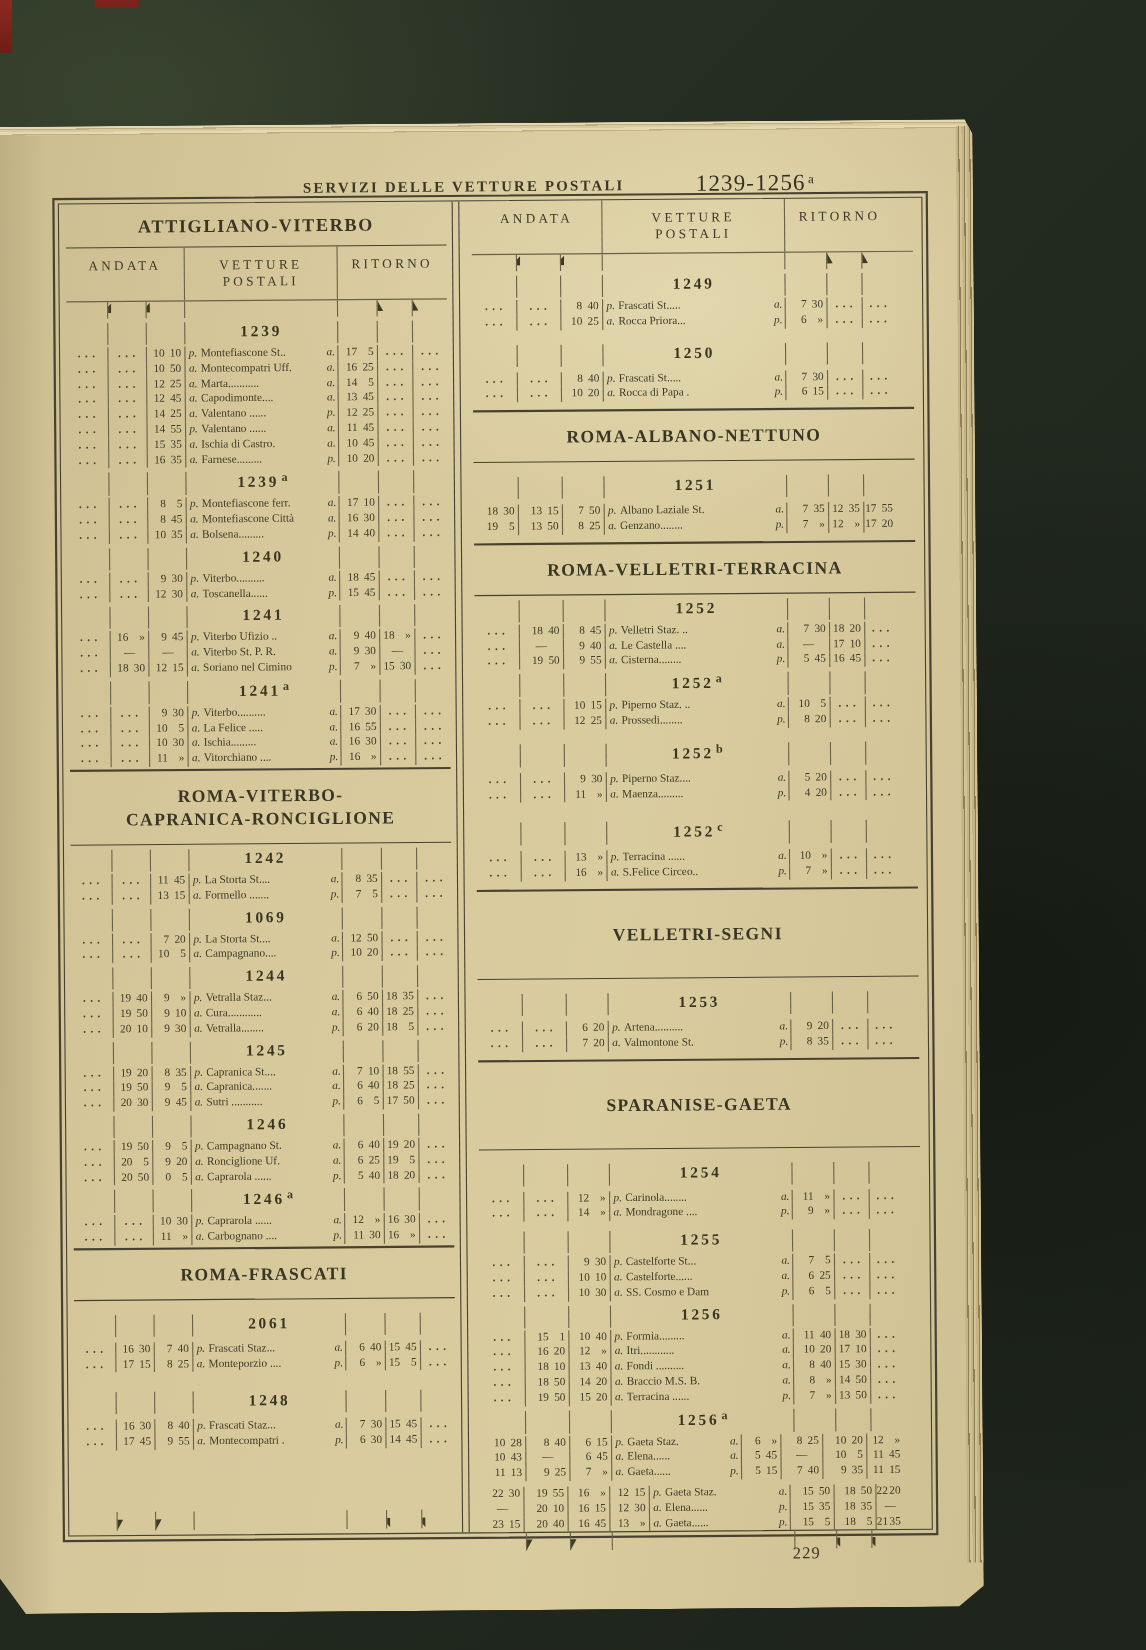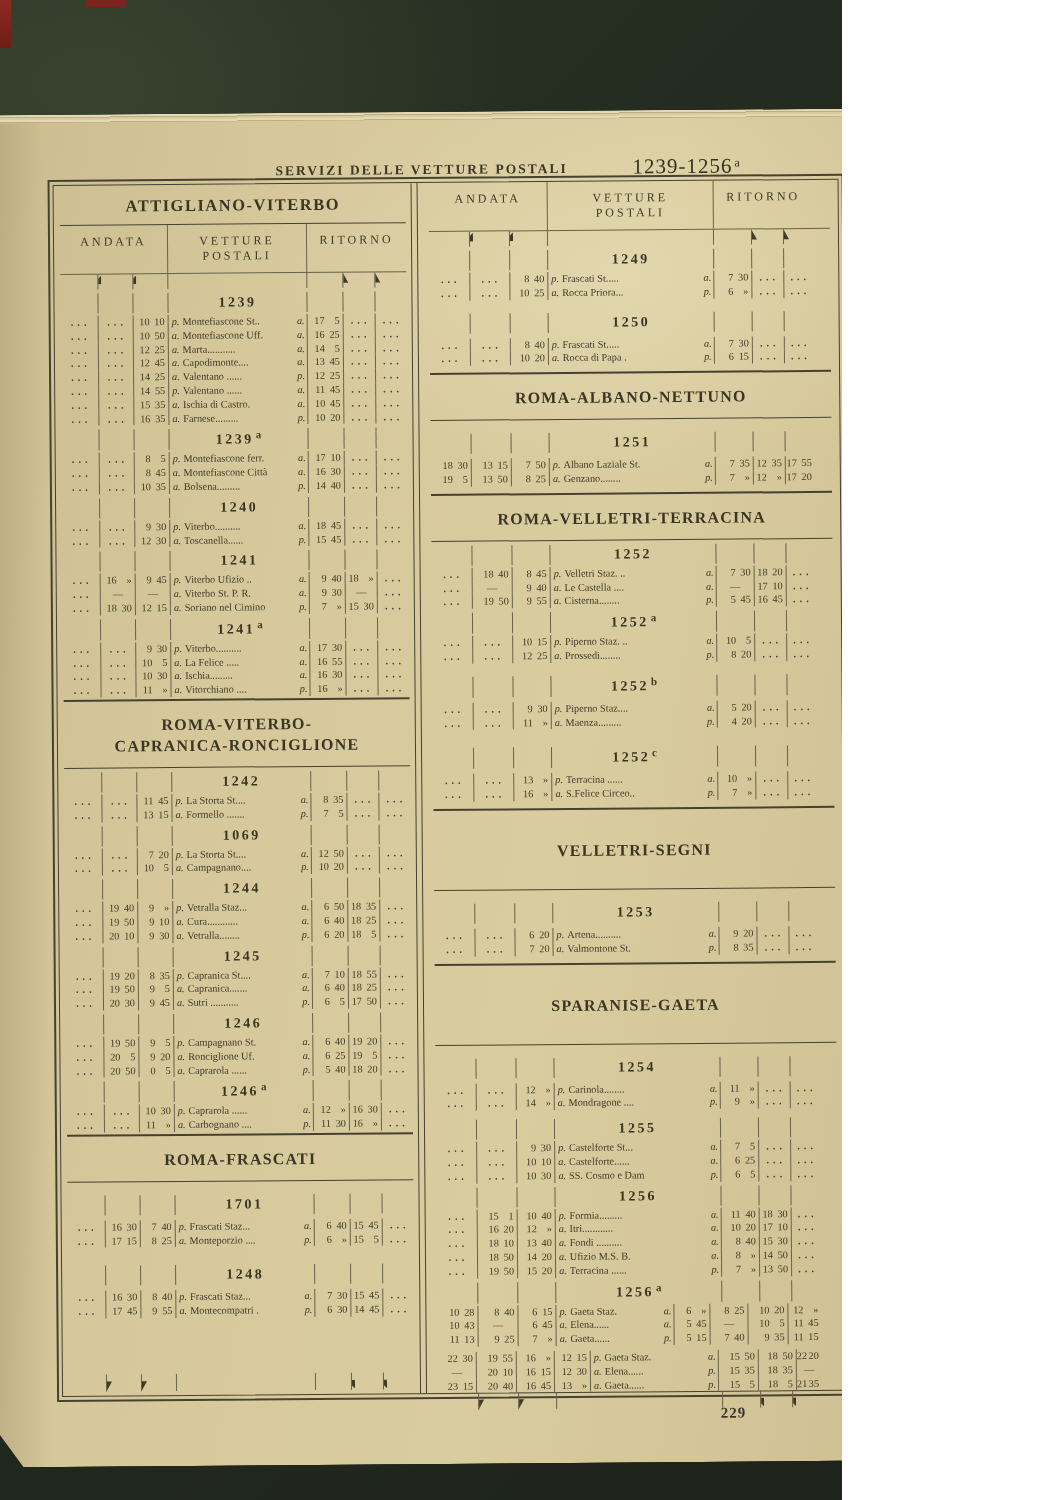--- a/index.html
+++ b/index.html
@@ -1,21 +1,21 @@
 <!DOCTYPE html>
 <html><head>
 <meta charset="utf-8">
 <style>
   :root{
     --paper:#d3c497; --ink:#3e3a28; --line:#6a6148; --heavy:#474130;
   }
   html,body{margin:0;padding:0}
   body{width:1042px;height:1500px;overflow:hidden;
        font-family:"Liberation Serif","DejaVu Serif",serif;color:var(--ink)}
-  .stage{position:relative;width:842px;height:1500px;overflow:hidden;
+  .stage{position:relative;width:1042px;height:1500px;overflow:hidden;
 
          background:
            radial-gradient(620px 420px at 12% 6%, rgba(90,110,70,.30), rgba(0,0,0,0) 70%),
            radial-gradient(900px 700px at 85% 60%, rgba(10,14,10,.5), rgba(0,0,0,0) 75%),
            linear-gradient(135deg,#2b3326 0%, #232a1f 40%, #1e241b 100%);}
   .red-sliver{position:absolute;left:0;top:0;width:11px;height:48px;
               background:linear-gradient(180deg,#8d2a20,#6e1d16);}
   .red-sliver2{position:absolute;left:86px;top:0;width:40px;height:7px;background:#7c231c;}
 
   .page{position:absolute;left:-28px;top:112px;width:912px;height:1352px;
@@ -93,21 +93,21 @@
   .arow.bottom{margin-top:auto}
   .blockgap{height:5px}
   .fl{position:absolute;left:-4px;top:1px;width:7px;height:9px;background:var(--ink);
       clip-path:polygon(0 0,50% 40%,100% 0,100% 100%,0 100%)}
   .fl.b{top:auto;bottom:1px;transform:scaleY(-1)}
   .au{position:absolute;left:-5px;top:1px;width:0;height:0;border-left:5px solid transparent;
       border-right:5px solid transparent;border-bottom:9px solid var(--ink)}
   .ad{position:absolute;left:-5px;bottom:1px;width:0;height:0;border-left:5px solid transparent;
       border-right:5px solid transparent;border-top:9px solid var(--ink)}
 
-  .pagenum{position:absolute;right:148px;bottom:40px;font-size:15px;font-weight:700;
+  .pagenum{position:absolute;right:148px;bottom:40px;font-size:15px;font-weight:400;
            letter-spacing:1px;color:#3a3626}
 </style>
 </head>
 <body>
 
 <div class="stage">
   <div class="red-sliver"></div>
   <div class="red-sliver2"></div>
   <div class="page">
     <div class="page-top-edge"></div>
@@ -176,21 +176,21 @@
               </div>
               <div class="grid g-l7 trow">
                 <div class="c dots">...</div>
                 <div class="c dots">...</div>
                 <div class="c t">
                   <span class="hh">10</span>
                   <span class="mm">50</span>
                 </div>
                 <div class="c scell">
                   <span class="pre">a.</span>
-                  <span class="nm">Montefiascone Uff.</span>
+                  <span class="nm">Montecompatri Uff.</span>
                   <span class="post">a.</span>
                 </div>
                 <div class="c t">
                   <span class="hh">16</span>
                   <span class="mm">25</span>
                 </div>
                 <div class="c dots">...</div>
                 <div class="c dots">...</div>
               </div>
               <div class="grid g-l7 trow">
@@ -1009,21 +1009,21 @@
           </div>
           <div class="band">
             <div class="band-line">ROMA-FRASCATI</div>
           </div>
           <div class="seg last">
             <div class="svc airy">
               <div class="grid g-l7 svc-head">
                 <div class="c"></div>
                 <div class="c"></div>
                 <div class="c"></div>
-                <div class="c hc"><span class="num">1701</span></div>
+                <div class="c hc"><span class="num">2061</span></div>
                 <div class="c"></div>
                 <div class="c"></div>
                 <div class="c"></div>
               </div>
               <div class="grid g-l7 trow">
                 <div class="c dots">...</div>
                 <div class="c t">
                   <span class="hh">16</span>
                   <span class="mm">30</span>
                 </div>
@@ -1854,21 +1854,21 @@
                 <div class="c t">
                   <span class="hh">18</span>
                   <span class="mm">50</span>
                 </div>
                 <div class="c t">
                   <span class="hh">14</span>
                   <span class="mm">20</span>
                 </div>
                 <div class="c scell">
                   <span class="pre">a.</span>
-                  <span class="nm">Ufizio M.S. B.</span>
+                  <span class="nm">Braccio M.S. B.</span>
                   <span class="post">a.</span>
                 </div>
                 <div class="c t">
                   <span class="hh">8</span>
                   <span class="mm">»</span>
                 </div>
                 <div class="c t">
                   <span class="hh">14</span>
                   <span class="mm">50</span>
                 </div>

